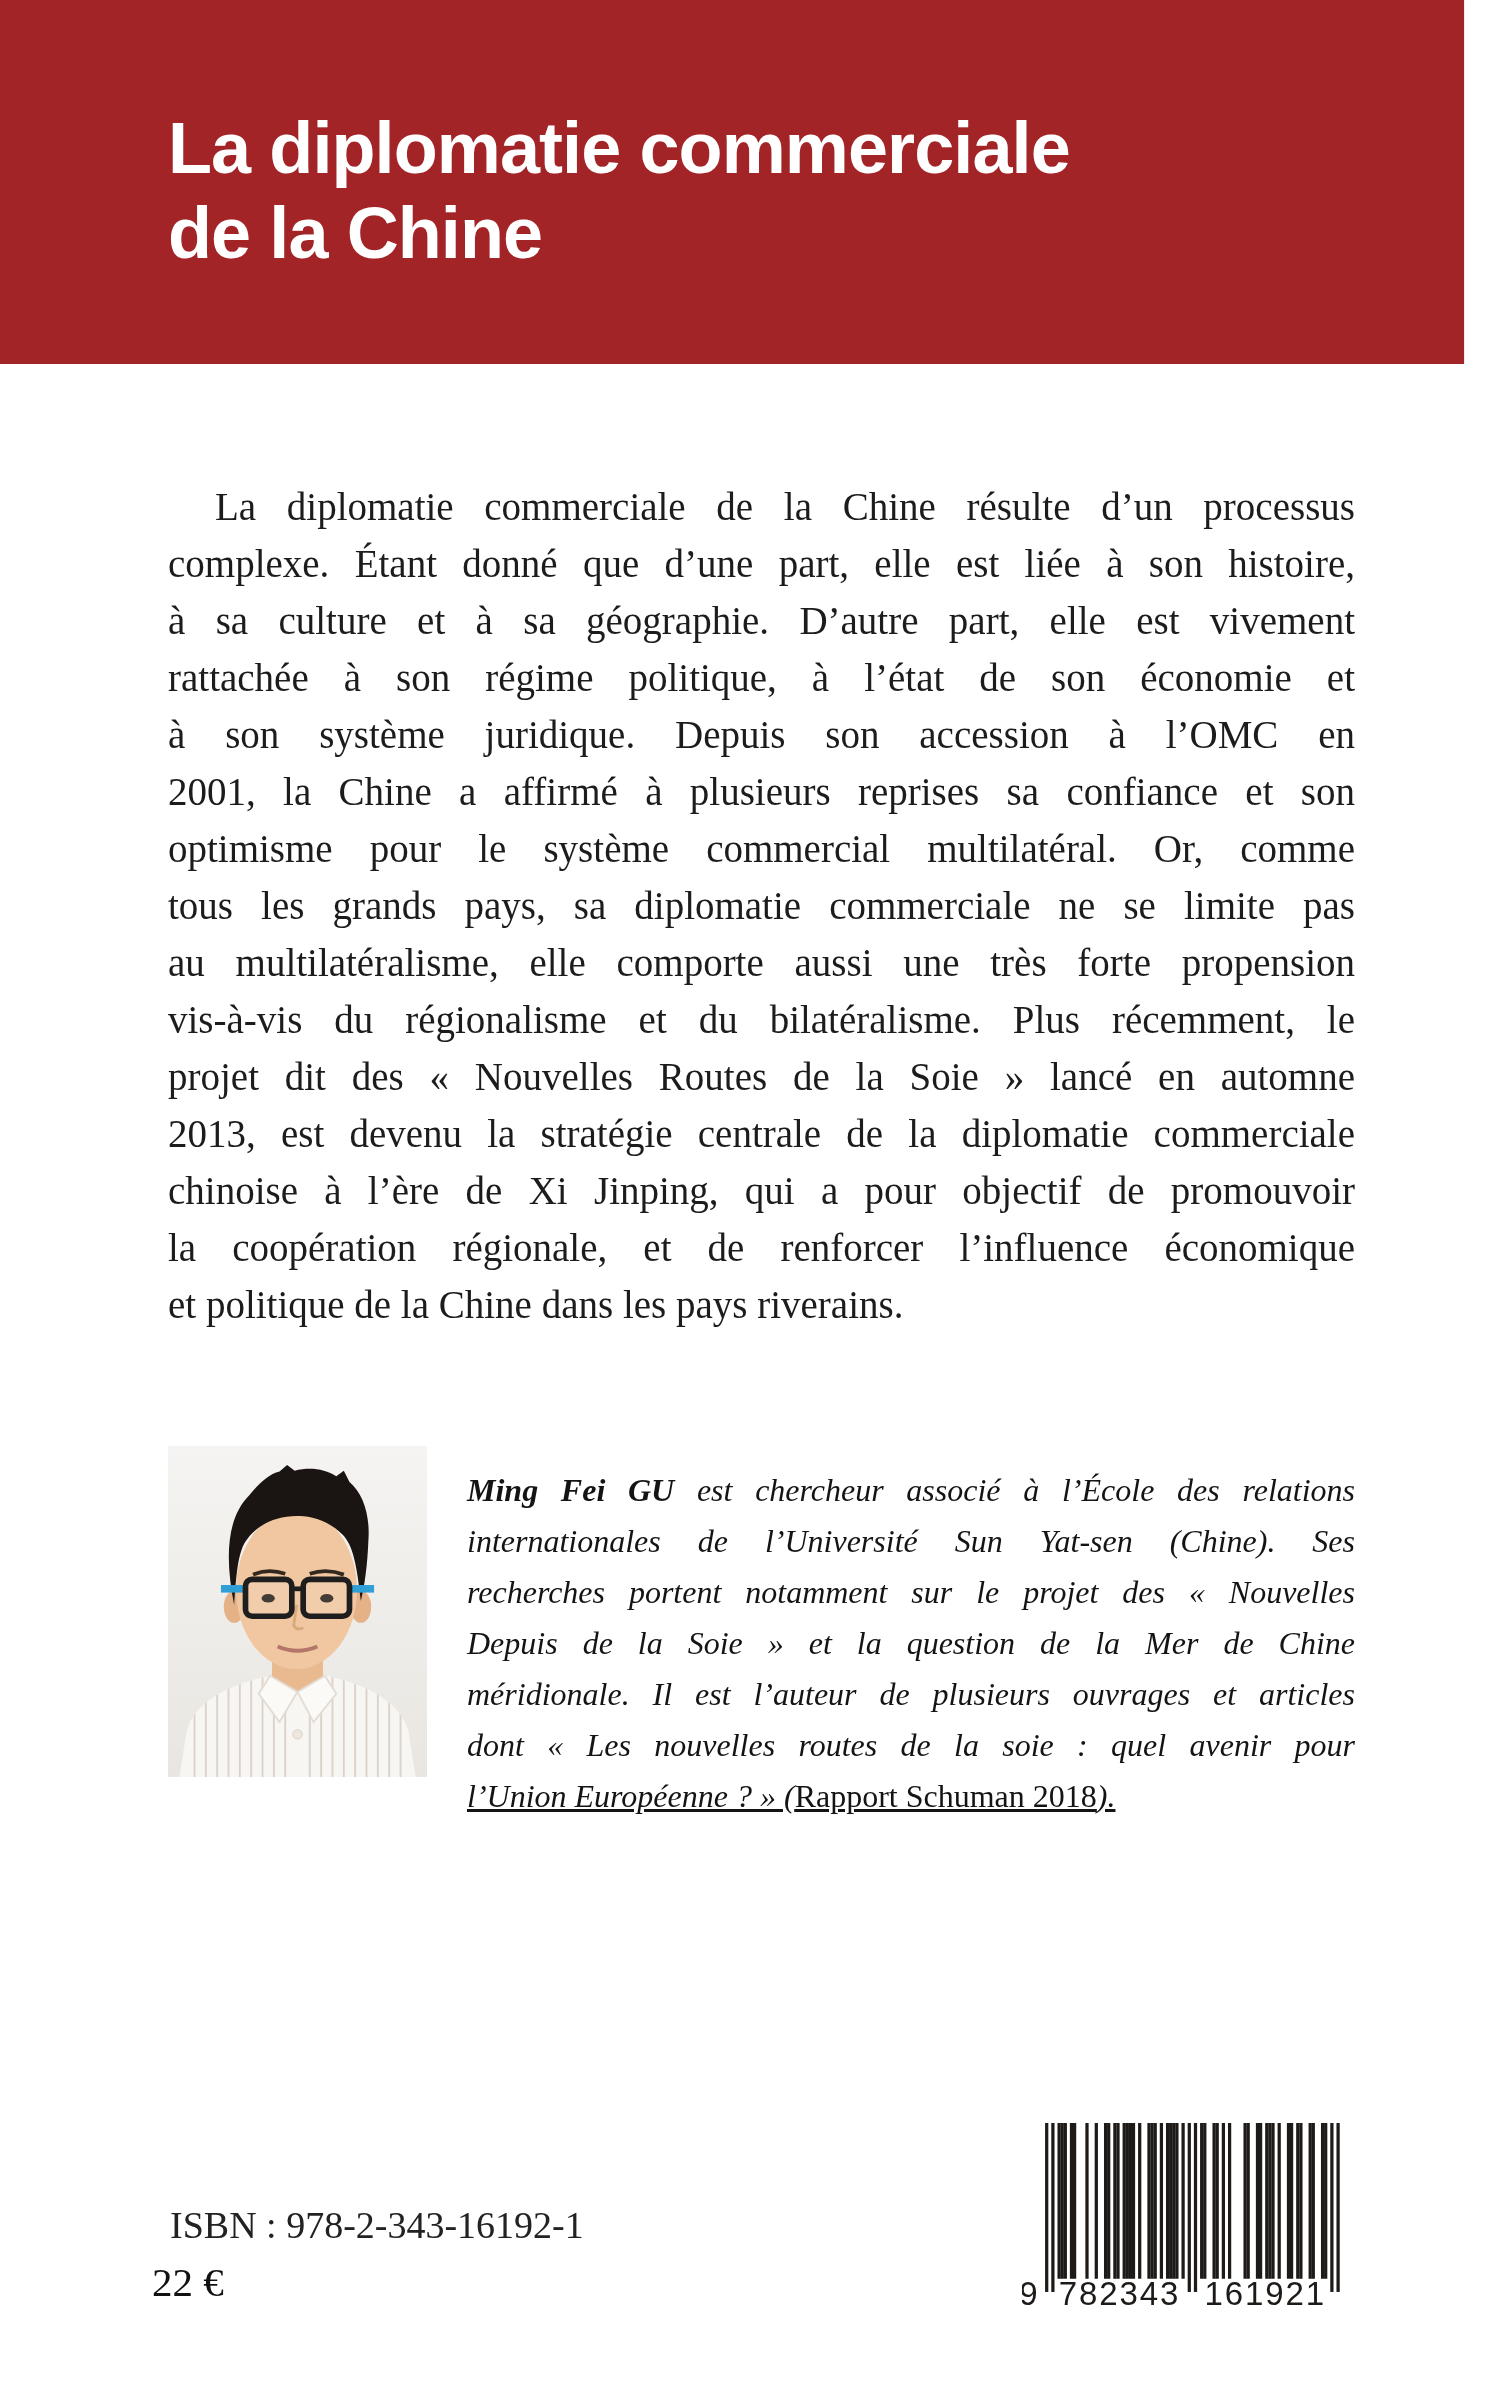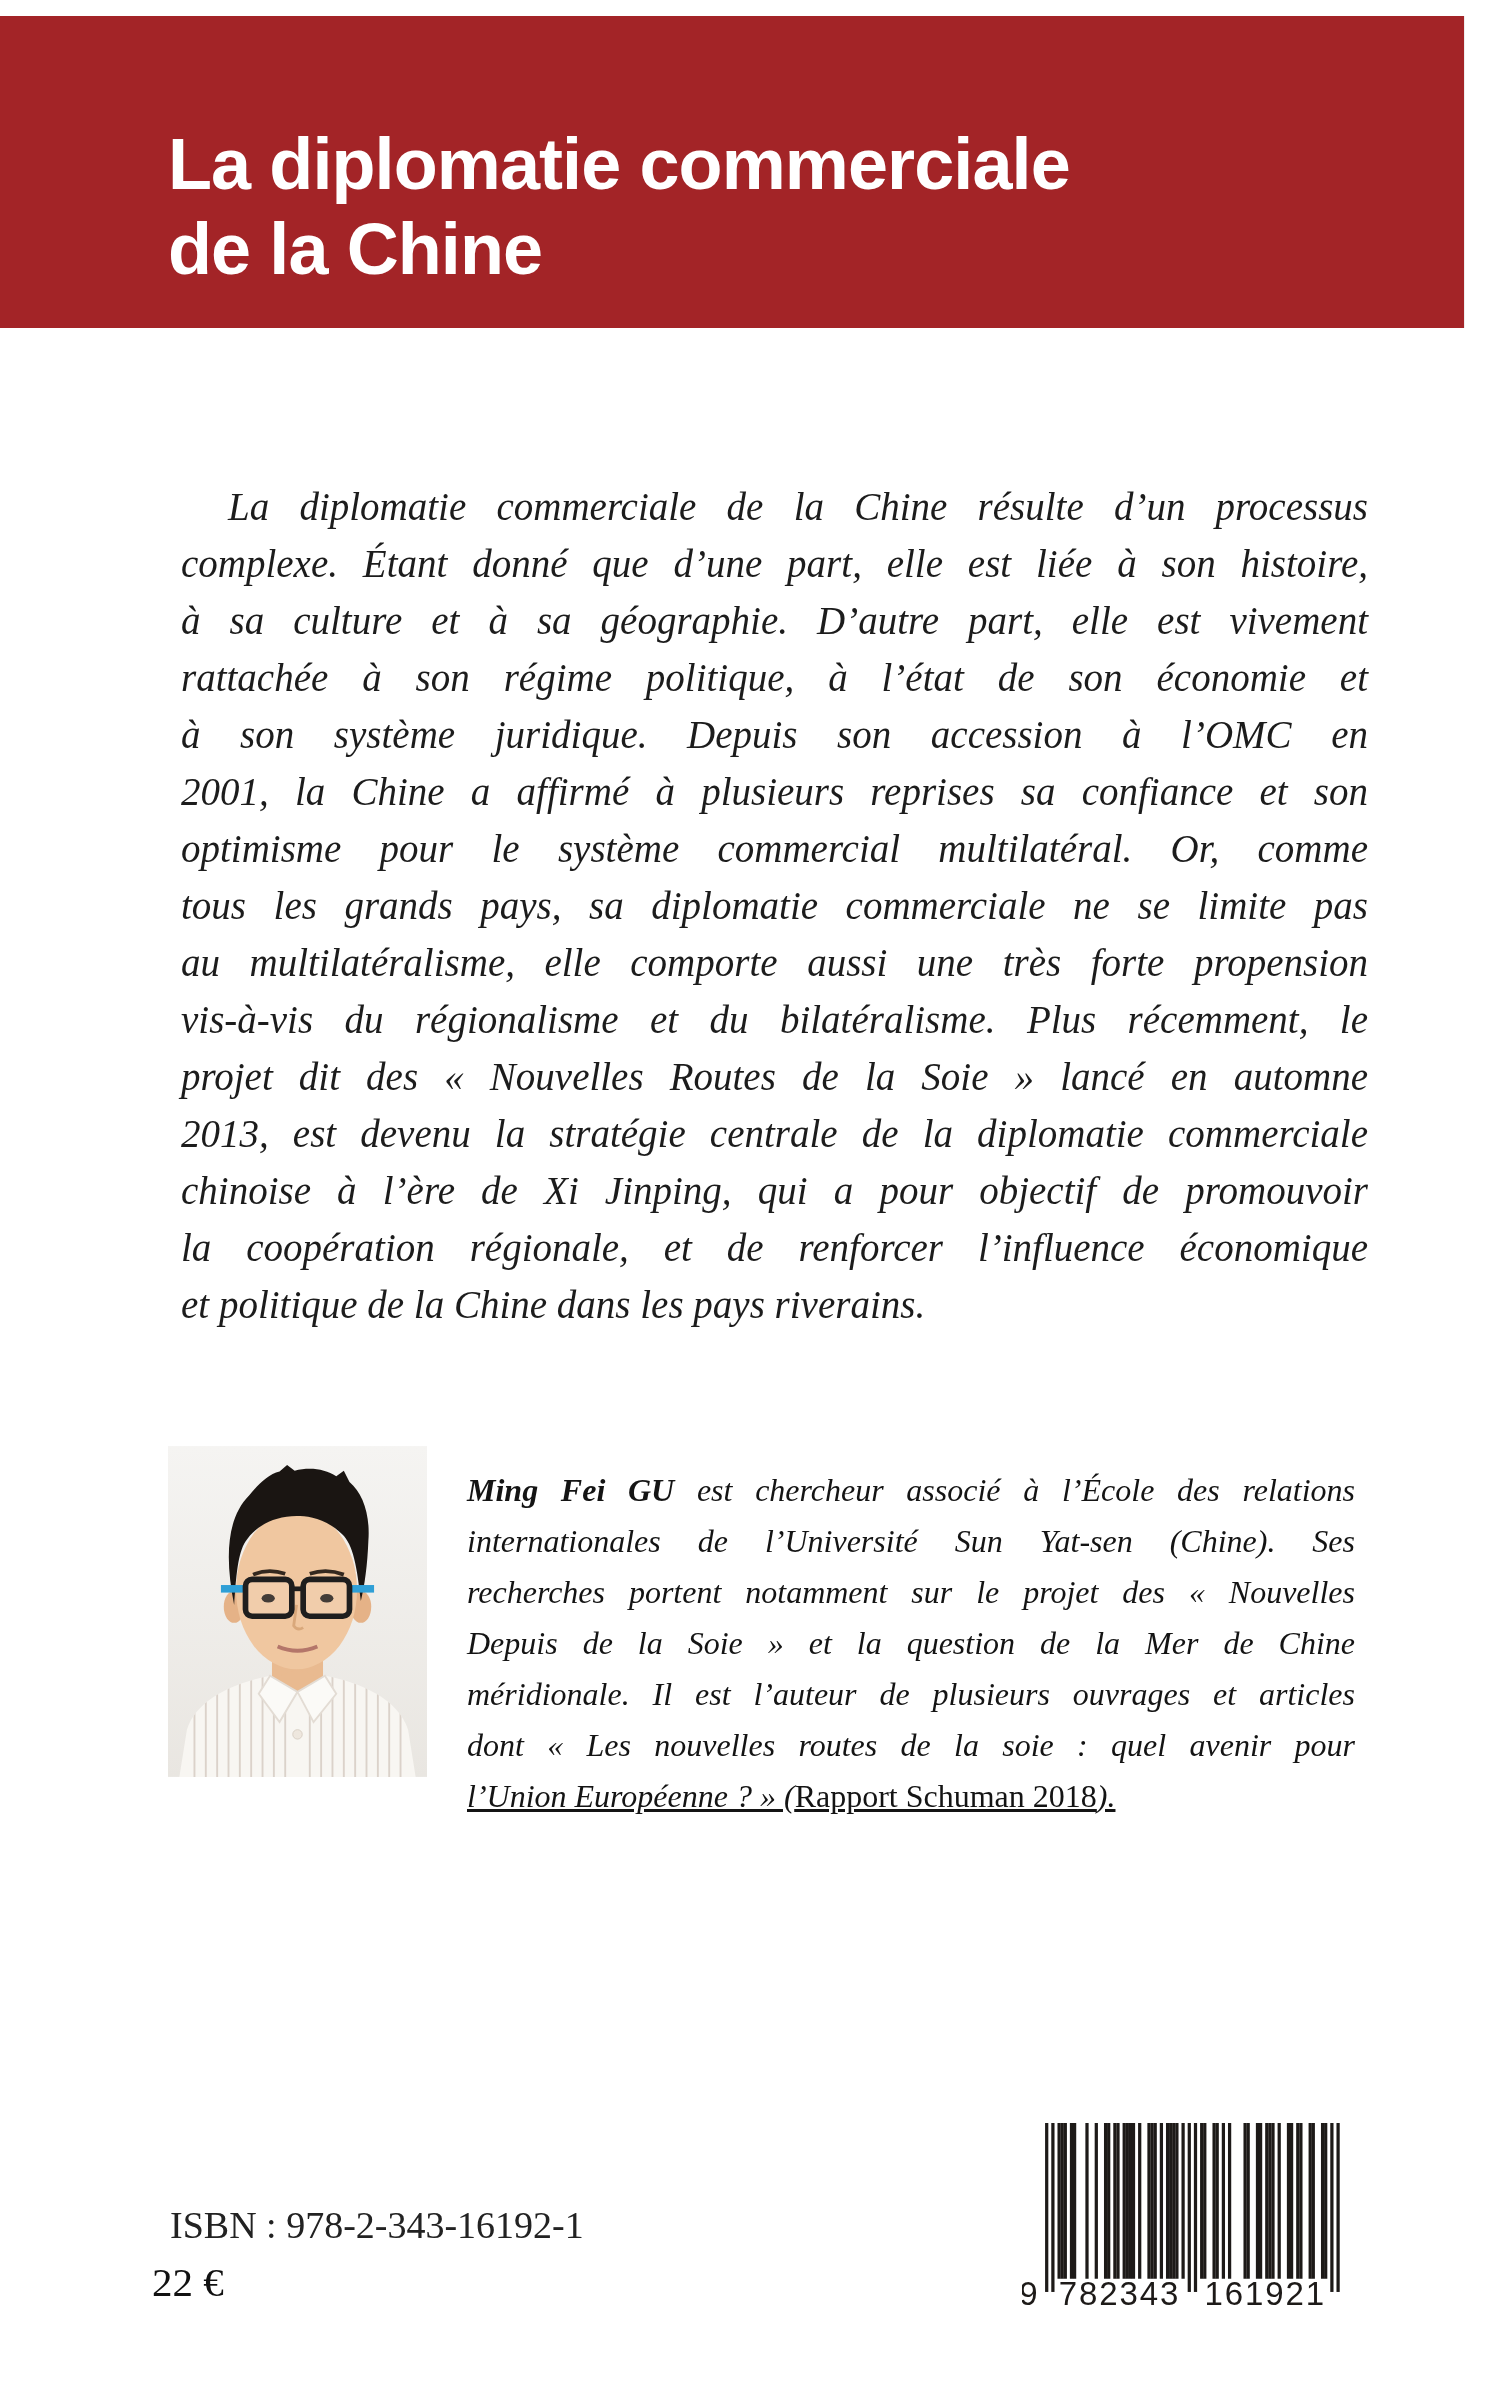--- a/index.html
+++ b/index.html
@@ -6,39 +6,38 @@
   .page{
     position:relative;
     width:1508px;height:2402px;
     background:#ffffff;
     overflow:hidden;
     font-family:"Liberation Serif", serif;
     color:#1b1b1b;
   }
   
   .banner{
-    position:absolute;left:0;top:16px;
-    width:1464px;height:312px;
+    position:absolute;left:0;top:0;
+    width:1464px;height:364px;
     background:#a32427;
     box-shadow:0.9px 0 0 rgba(0,0,0,0.08);
   }
   .title{
     position:absolute;left:168px;top:106px;margin:0;
     font-family:"Liberation Sans", sans-serif;
     font-weight:bold;
     font-size:72px;line-height:85px;
     letter-spacing:-0.9px;
     color:#ffffff;
   }
   
   .summary{
-    position:absolute;left:181px;top:478px;width:1187px;
+    position:absolute;left:168px;top:478px;width:1187px;
     font-size:39px;line-height:57px;
     color:#1c1c1c;
-    font-style:italic;
   }
   .par-line{text-align:justify;text-align-last:justify;}
   .par-line:first-child{text-indent:47px;}
   .par-line:last-child{text-align-last:left;}
   
   .photo{
     position:absolute;left:168px;top:1446px;
     width:259px;height:331px;
   }
   .bio-text{

